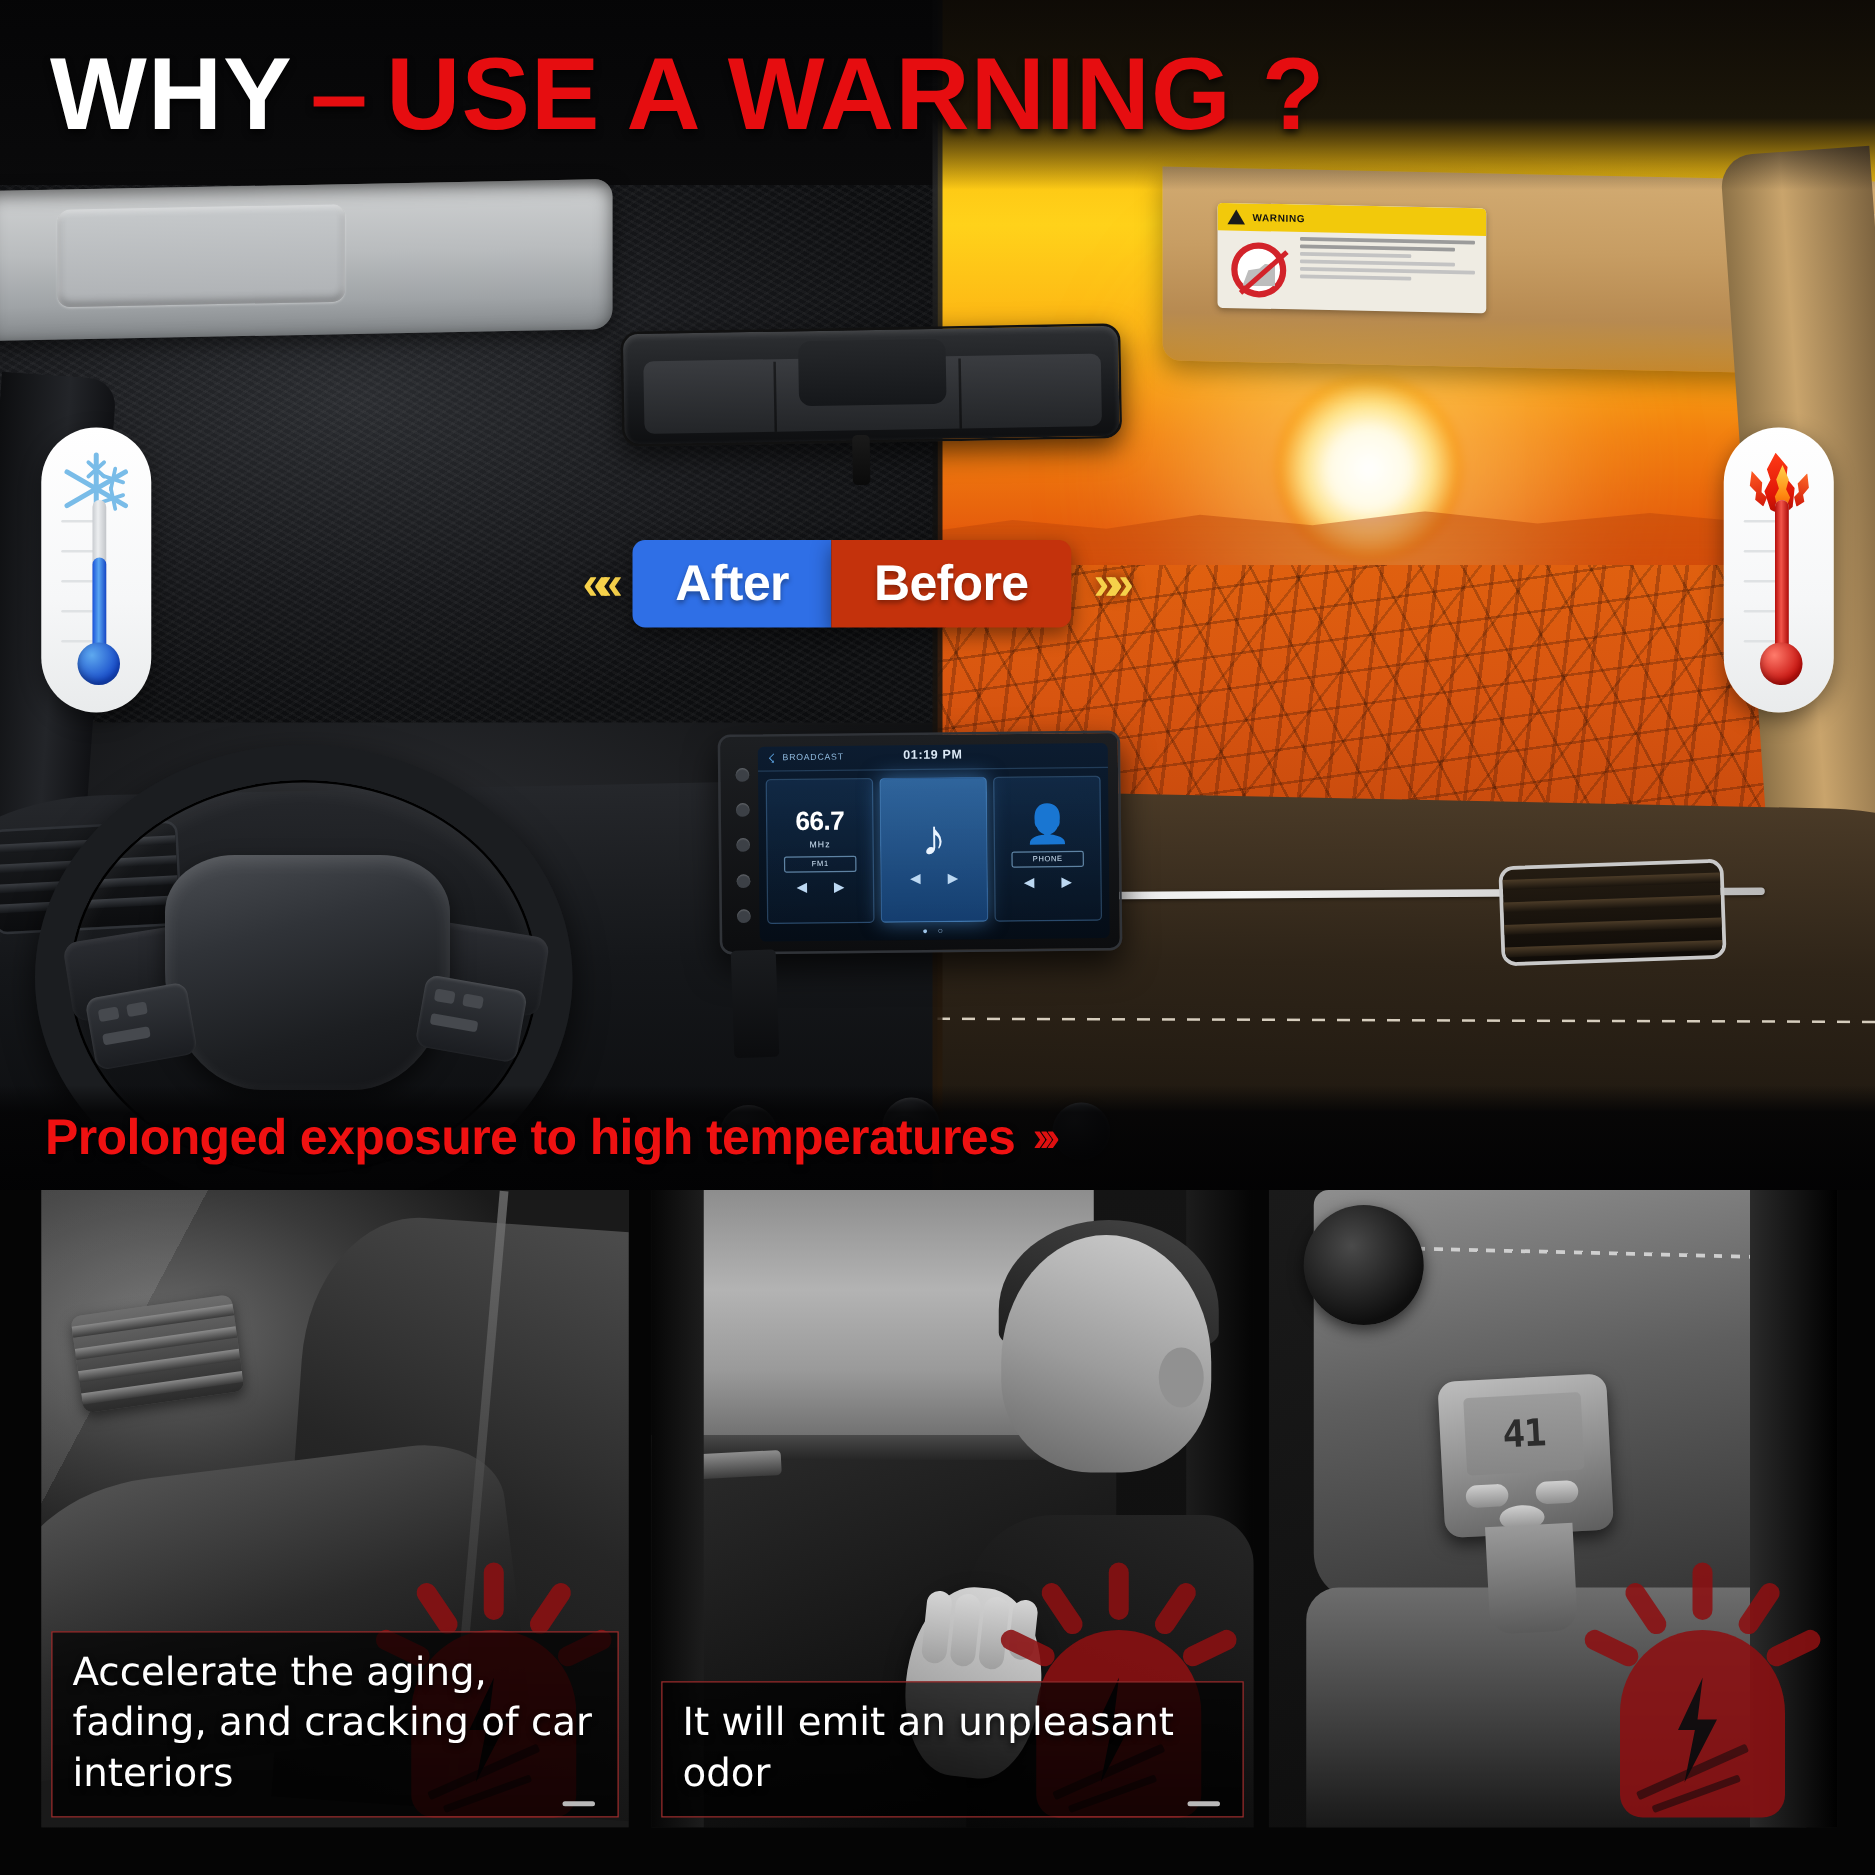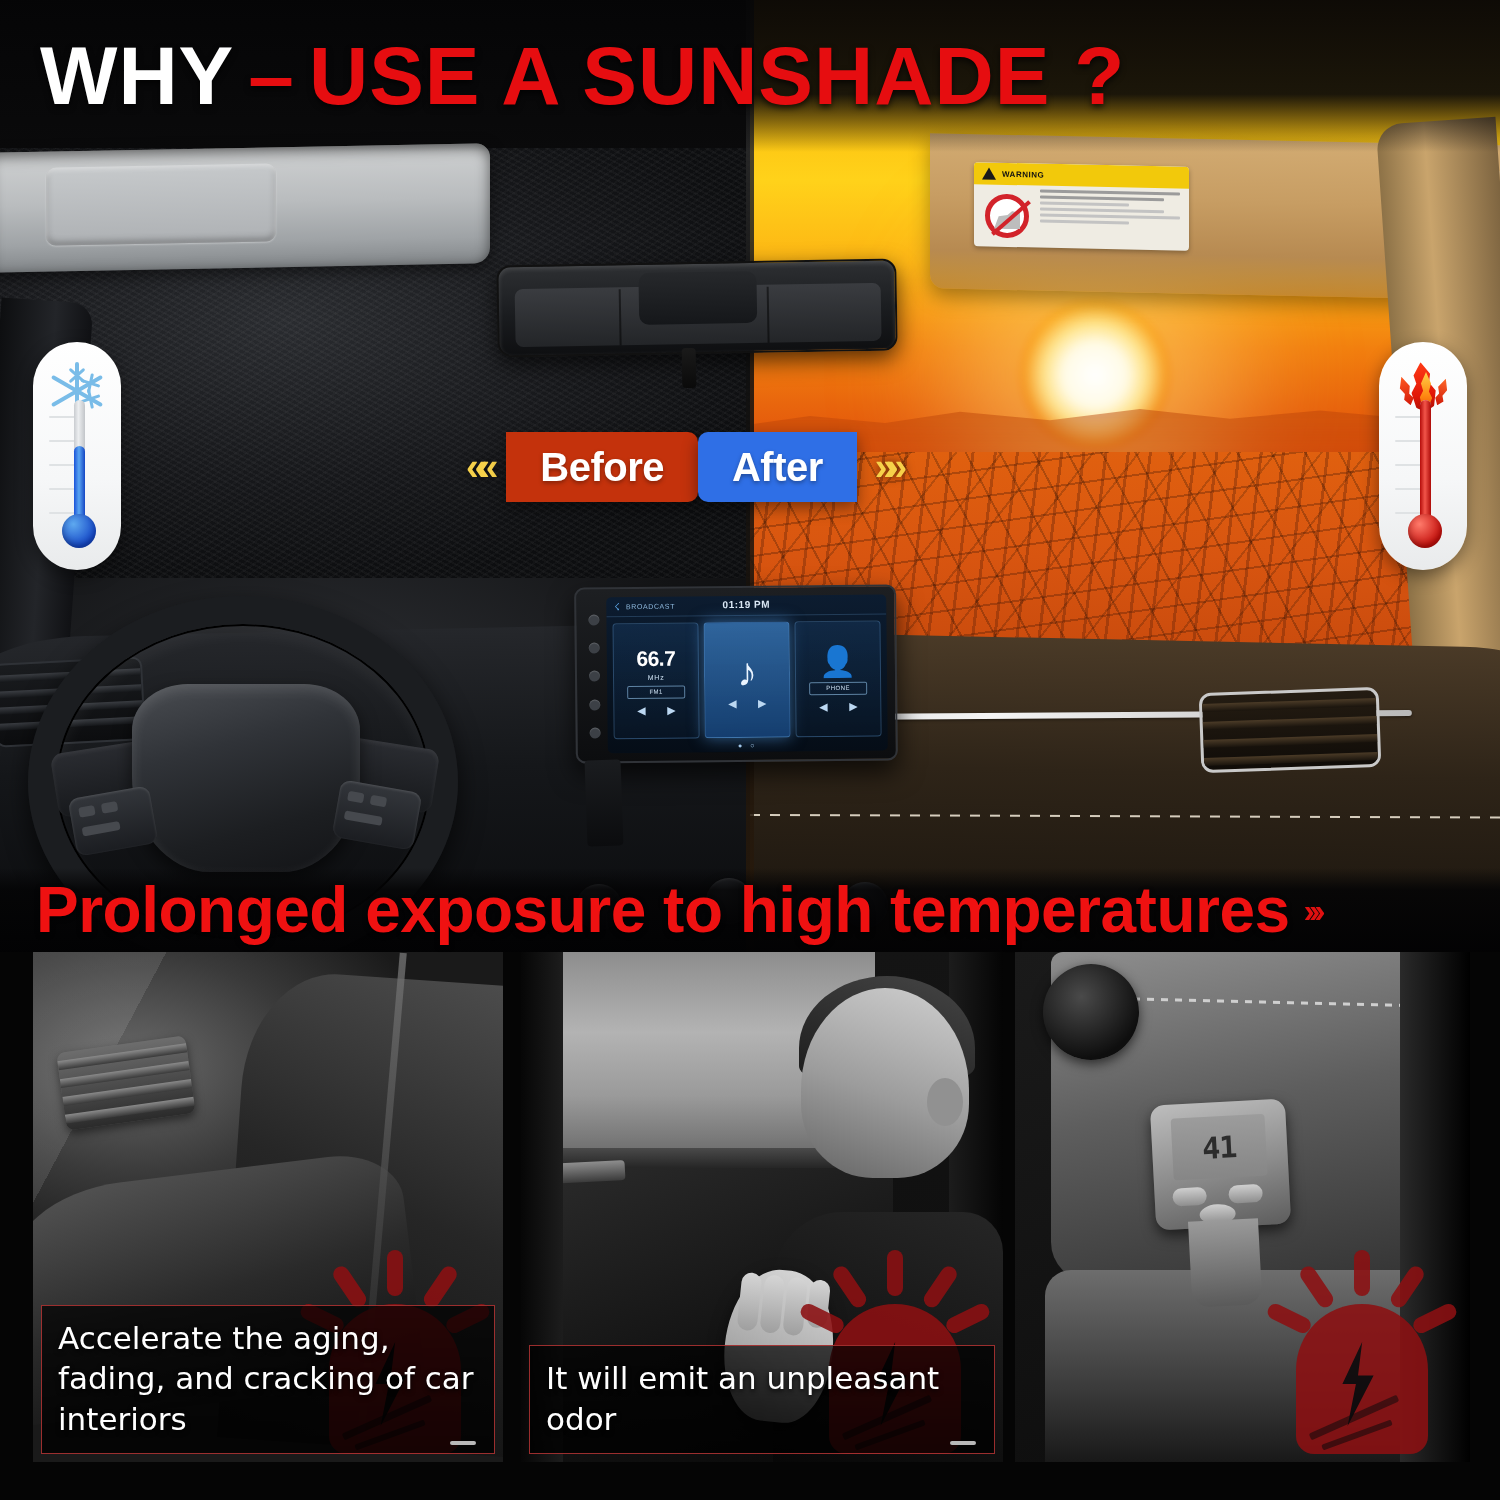--- a/index.html
+++ b/index.html
@@ -480,21 +480,21 @@
   .titlebar .w{ color:#ffffff; text-shadow:0 3px 6px rgba(0,0,0,.7); }
   .titlebar .r{ color:#e60d10; text-shadow:0 3px 6px rgba(0,0,0,.7); }
 
   
   .banner{
     position:absolute; left:0; top:868px; width:1500px; height:84px; z-index:35;
     display:flex; align-items:center; padding-left:36px; gap:14px;
     background:linear-gradient(180deg, rgba(0,0,0,0) 0%, rgba(4,4,5,.88) 26%, rgba(2,2,3,.97) 100%);
   }
   .banner .bt{
-    color:#ef1111; font-size:64px; font-weight:bold; letter-spacing:-.5px;
+    color:#ef1111; font-size:40px; font-weight:bold; letter-spacing:-.5px;
     white-space:nowrap; text-shadow:0 2px 5px rgba(0,0,0,.8);
     font-family:"Liberation Sans", sans-serif;
   }
   .banner .bchev{
     color:#e01010; font-size:34px; font-weight:bold; letter-spacing:-6px;
   }
 
   
   .cards{
     position:absolute; left:0; top:952px; width:1500px; height:548px;
@@ -877,29 +877,29 @@
         <i style="top:72px"></i>
           <i style="top:96px"></i>
       </div>
       <div class="tube"></div>
       <div class="fill"></div>
       <div class="bulb"></div>
     </div>
 
     <div class="badge-row">
       <span class="chev l">««</span>
+      <div class="badge after">After</div>
       <div class="badge before">Before</div>
-      <div class="badge after">After</div>
       <span class="chev r">»»</span>
     </div>
   </div>
 
   <div class="titlebar">
     <h1>
-      <span class="w">WHY</span><span class="r" style="padding:0 14px">–</span><span class="r">USE A SUNSHADE ?</span>
+      <span class="w">WHY</span><span class="r" style="padding:0 14px">–</span><span class="r">USE A WARNING ?</span>
     </h1>
   </div>
 
   <div class="banner">
     <span class="bt">Prolonged exposure to high temperatures</span>
     <span class="bchev">›››</span>
   </div>
 
   <div class="cards">
 

